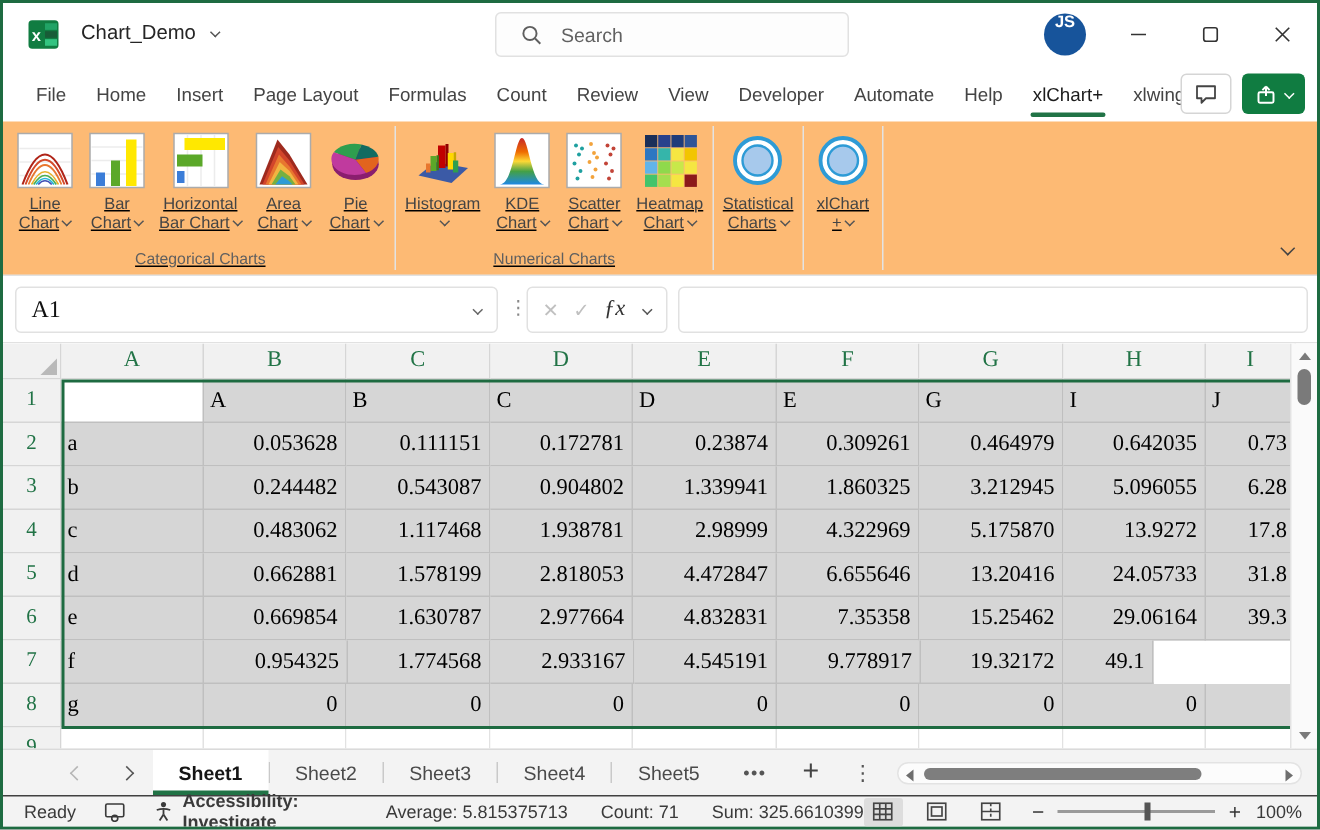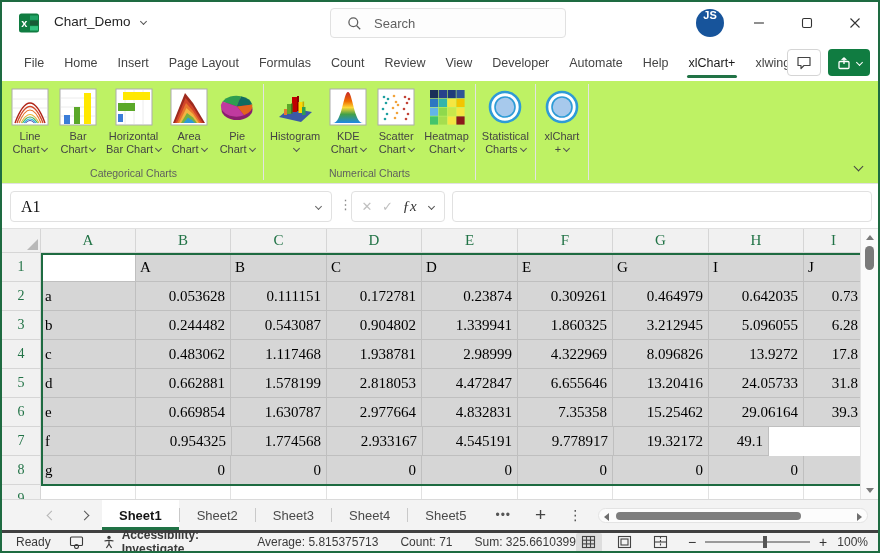--- a/index.html
+++ b/index.html
@@ -22,21 +22,21 @@
   .mtab{display:flex;align-items:center;padding:0 10px;font-size:12.5px;color:#444;position:relative;cursor:default;white-space:nowrap;}
   .mtab.active{color:#1b1b1b;}
   .mtab.active::after{content:"";position:absolute;left:8px;right:8px;bottom:3px;height:3px;background:#217346;border-radius:2px;}
   .menubar-right{position:absolute;right:8px;top:4px;display:flex;gap:7px;align-items:center;}
   .comment-btn{width:34px;height:27px;border:1px solid #D5D5D5;border-radius:4px;background:#fff;display:flex;align-items:center;justify-content:center;}
   .share-btn{width:42px;height:27px;border-radius:4px;background:#107C41;display:flex;align-items:center;justify-content:center;gap:3px;}
   .chev{display:inline-block;width:5px;height:5px;border-right:1.4px solid #555;border-bottom:1.4px solid #555;transform:rotate(45deg);margin-left:3px;vertical-align:2px;}
   .chev.white{border-color:#fff;}
 
   
-  .ribbon{position:absolute;left:0;top:79px;width:876px;height:103px;background:#bef264;border-bottom:1px solid #E1E1E1;display:flex;align-items:stretch;padding-left:4px;}
+  .ribbon{position:absolute;left:0;top:79px;width:876px;height:103px;background:#fdba74;border-bottom:1px solid #E1E1E1;display:flex;align-items:stretch;padding-left:4px;text-decoration:underline;}
   .rgroup{display:flex;flex-direction:column;}
   .rbuttons{display:flex;flex:1;align-items:flex-start;padding-top:4px;}
   .rbtn{display:flex;flex-direction:column;align-items:center;padding:2px 4px;border-radius:3px;}
   .ricon{display:block;width:40px;height:40px;}
   .rlbl{margin-top:3px;font-size:11px;line-height:13px;color:#444;text-align:center;white-space:nowrap;}
   .rgroup-label{text-align:center;font-size:10.5px;color:#5F5F5F;padding:2px 0 4px;}
   .rsep{width:1px;background:#E3E3E3;margin:3px 2px;}
   .ribbon-collapse{position:absolute;right:16px;bottom:7px;}
   .ribbon-collapse .chev{width:7px;height:7px;border-width:1.5px;border-color:#444;}
 
@@ -83,21 +83,21 @@
   .tssep{width:1px;height:14px;background:#C9C9C9;align-self:center;}
   .tab-more{display:flex;align-items:center;color:#555;font-size:12px;letter-spacing:1px;padding:0 12px;}
   .tab-add{display:flex;align-items:center;color:#444;font-size:19px;font-weight:300;padding:0 12px;}
   .tab-dots{display:flex;align-items:center;color:#555;font-size:14px;padding:0 10px;}
   .hscroll{position:relative;flex:1;margin:8px 10px 7px 6px;height:15px;border:1px solid #E3E3E3;border-radius:8px;background:#FCFCFC;}
   .hs-left{position:absolute;left:5px;top:3.5px;width:0;height:0;border-top:4px solid transparent;border-bottom:4px solid transparent;border-right:5px solid #6E6E6E;}
   .hs-right{position:absolute;right:5px;top:3.5px;width:0;height:0;border-top:4px solid transparent;border-bottom:4px solid transparent;border-left:5px solid #6E6E6E;}
   .hs-thumb{position:absolute;left:17px;top:2.5px;width:185px;height:8px;border-radius:4px;background:#7E7E7E;}
 
   
-  .statusbar{position:absolute;left:0;top:528px;width:876px;height:21px;background:#F3F3F3;border-top:3px solid #404040;display:flex;align-items:center;font-size:12px;color:#3a3a3a;}
+  .statusbar{position:absolute;left:0;top:528px;width:876px;height:21px;background:#F3F3F3;border-top:1px solid #404040;display:flex;align-items:center;font-size:12px;color:#3a3a3a;}
   .sb-ready{margin-left:14px;}
   .sb-icon{margin-left:18px;display:flex;align-items:center;}
   .sb-acc-label{margin-left:6px;font-weight:bold;}
   .sb-stat{margin-left:22px;white-space:nowrap;}
   .sb-views{margin-left:auto;display:flex;align-items:center;gap:10px;}
   .viewbtn{width:26px;height:19px;display:flex;align-items:center;justify-content:center;border-radius:2px;}
   .viewbtn.selected{background:#DDDDDD;}
   .sb-zoom{display:flex;align-items:center;gap:9px;margin:0 10px 0 14px;}
   .zoom-track{position:relative;width:105px;height:2px;background:#9A9A9A;}
   .zoom-thumb{position:absolute;left:58px;top:-5px;width:4px;height:12px;background:#555;}
@@ -446,21 +446,21 @@
           <div class="cell sel ar" style="width: 60px;">6.28</div>
         </div>
         <div class="grow">
           <div class="rh">4</div>
           <div class="cell sel al" style="width: 95px;">c</div>
           <div class="cell sel ar" style="width: 95px;">0.483062</div>
           <div class="cell sel ar" style="width: 96px;">1.117468</div>
           <div class="cell sel ar" style="width: 95px;">1.938781</div>
           <div class="cell sel ar" style="width: 96px;">2.98999</div>
           <div class="cell sel ar" style="width: 95px;">4.322969</div>
-          <div class="cell sel ar" style="width: 96px;">8.096826</div>
+          <div class="cell sel ar" style="width: 96px;">5.175870</div>
           <div class="cell sel ar" style="width: 95px;">13.9272</div>
           <div class="cell sel ar" style="width: 60px;">17.8</div>
         </div>
         <div class="grow">
           <div class="rh">5</div>
           <div class="cell sel al" style="width: 95px;">d</div>
           <div class="cell sel ar" style="width: 95px;">0.662881</div>
           <div class="cell sel ar" style="width: 96px; font-family: Liberation Serif, serif;">1.578199</div>
           <div class="cell sel ar" style="width: 95px;">2.818053</div>
           <div class="cell sel ar" style="width: 96px;">4.472847</div>

